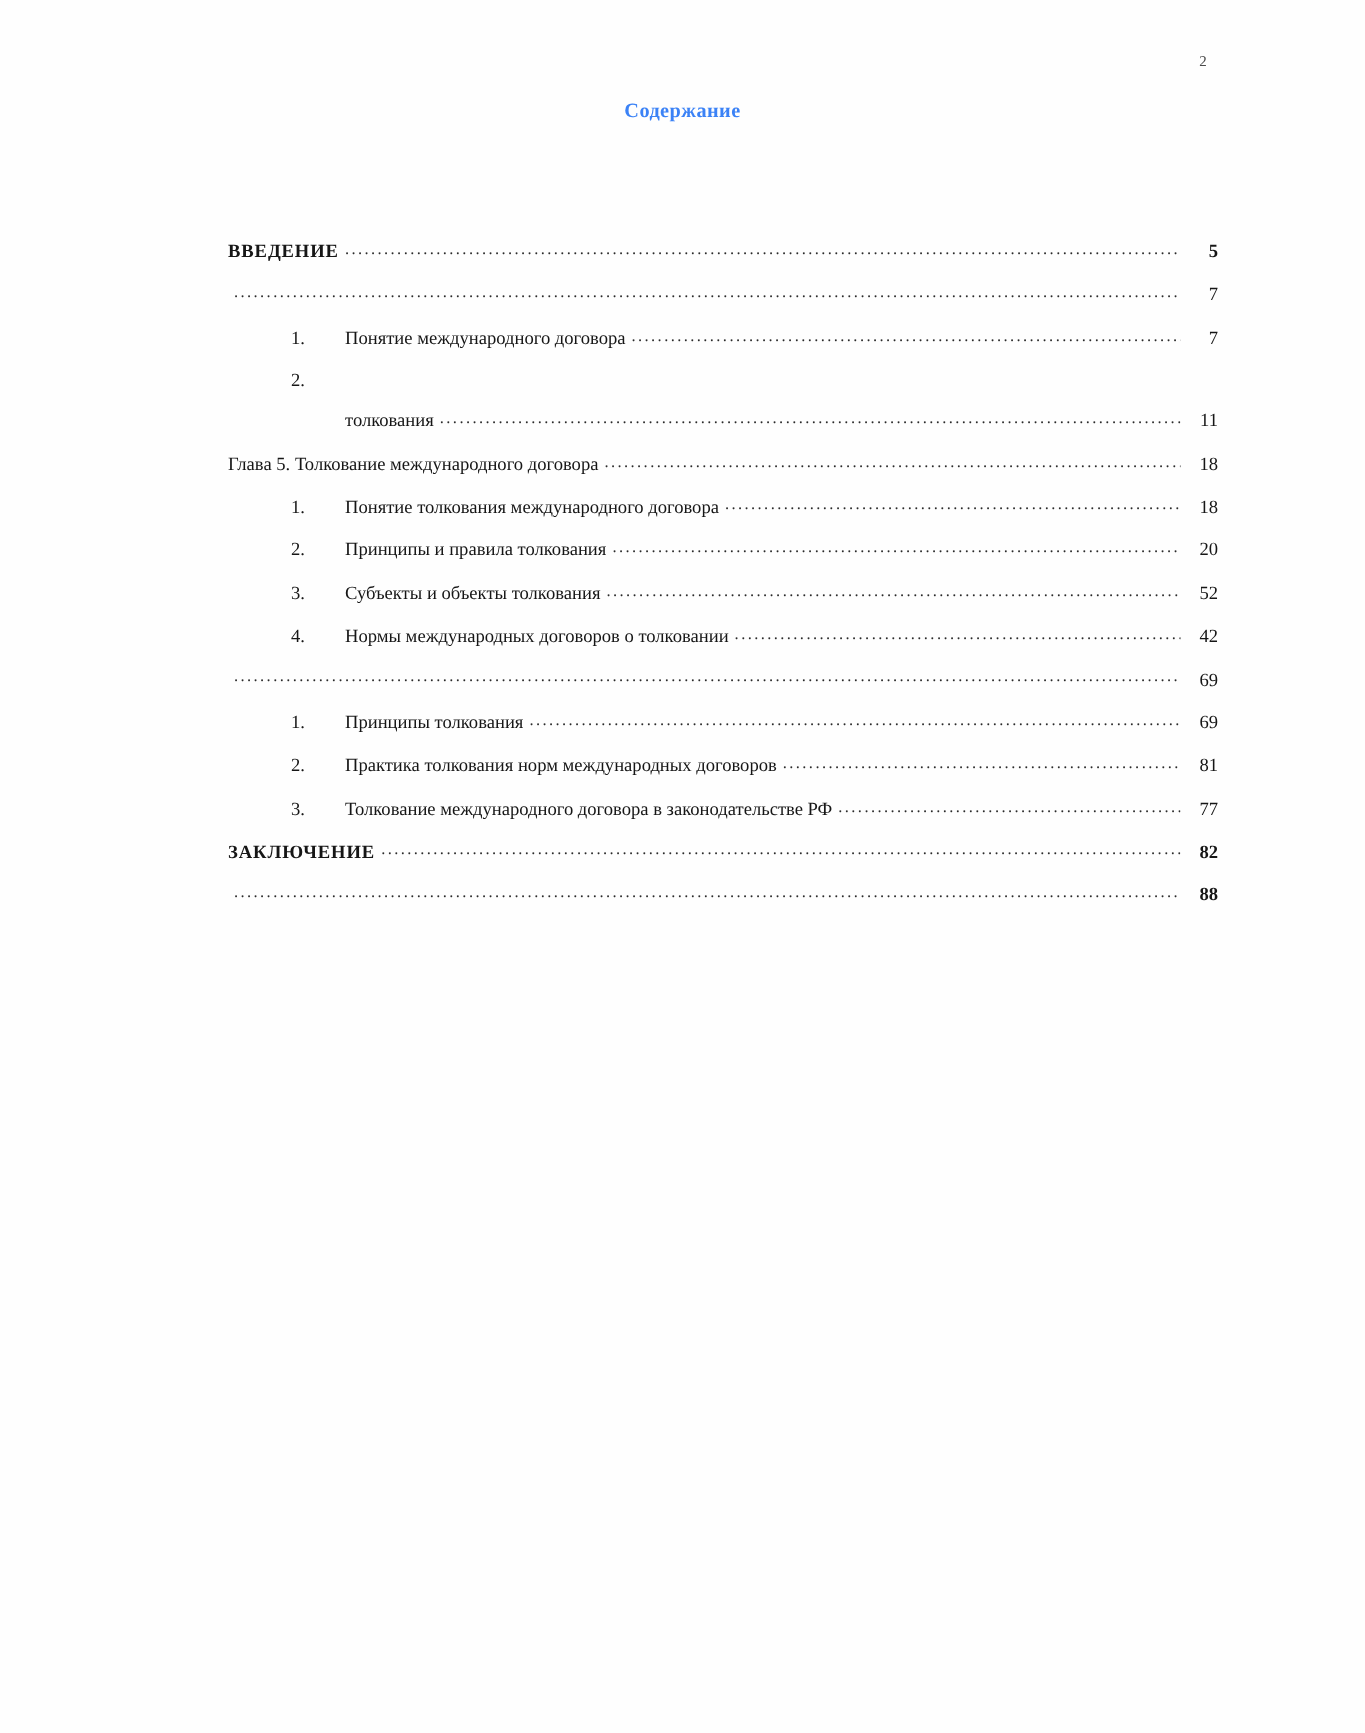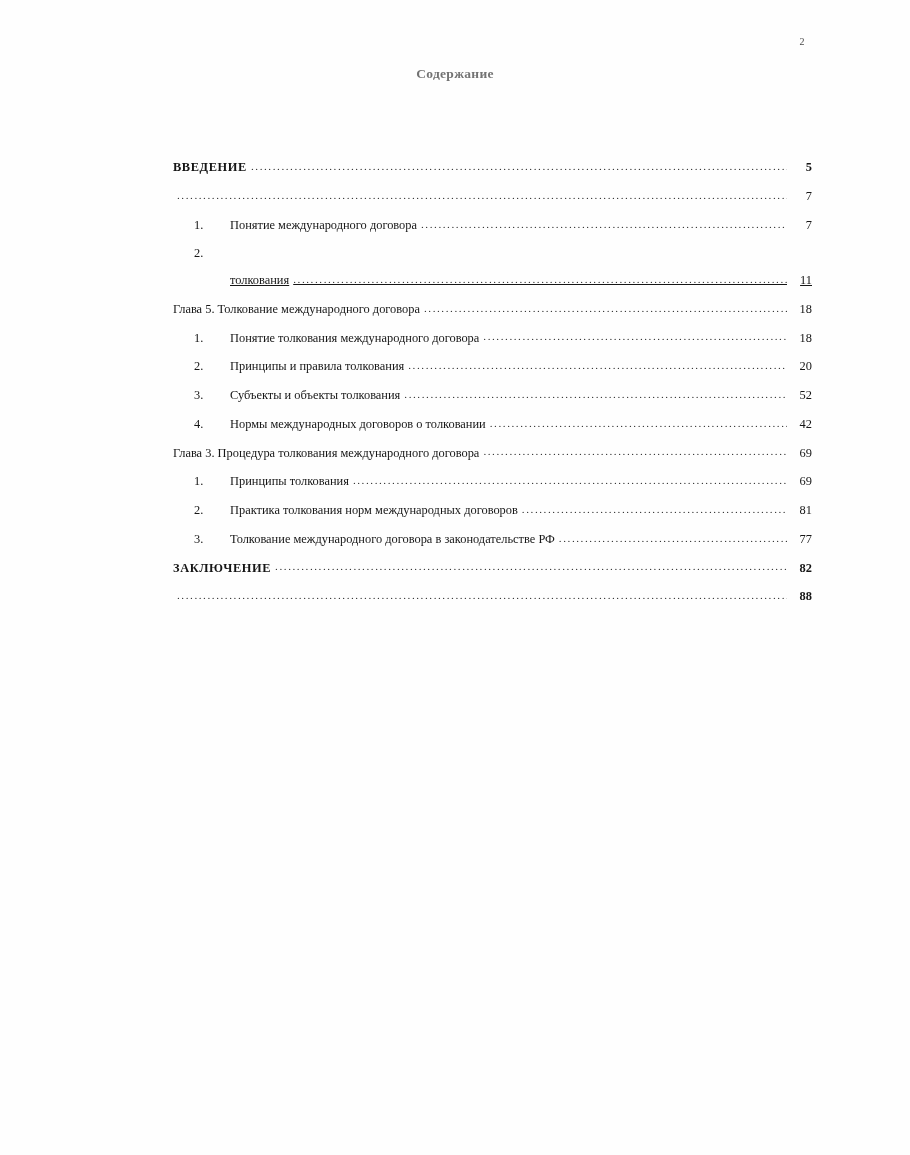--- a/index.html
+++ b/index.html
@@ -30,41 +30,40 @@
   }
   .doc-title {
     position: absolute;
     top: 66px;
     left: 0;
     right: 0;
     text-align: center;
     font-size: 13.5px;
     font-weight: bold;
     letter-spacing: 0.3px;
-    color: #737373;
+    color: #3b82f6;
     filter: blur(0.35px);
   }
   .toc {
     position: absolute;
     top: 160px;
     left: 152px;
     width: 660px;
   }
   .toc-row {
     display: flex;
     align-items: flex-end;
     font-size: 12.4px;
     line-height: 1.25;
     margin-bottom: 13px;
     color: #161616;
     filter: blur(0.35px);
   }
   .toc-row.level1 {
     padding-left: 0;
-    margin-left: 21px;
   }
   .toc-row.level2 {
     padding-left: 42px;
   }
   .toc-row.bold .label,
   .toc-row.bold .num,
   .toc-row.bold .idx {
     font-weight: bold;
   }
   .toc-row.caps .label {
@@ -101,21 +100,20 @@
   }
   .toc-row.two-line .first-line {
     display: flex;
     align-items: flex-end;
   }
   .toc-row.two-line .second-line {
     display: flex;
     align-items: flex-end;
     padding-left: 36px;
     margin-top: 11px;
-    text-decoration: underline;
   }
 </style>
 </head>
 <body>
 
 <div class="page">
   <div class="page-number">2</div>
   <div class="doc-title">Содержание</div>
   <div class="toc">
       <div class="toc-row level1 bold caps">
@@ -166,21 +164,20 @@
         <span class="leader">..................................................................................................................................................................................</span>
         <span class="num">52</span>
       </div>
       <div class="toc-row level2">
         <span class="idx">4.</span>
         <span class="label">Нормы международных договоров о толковании</span>
         <span class="leader">..................................................................................................................................................................................</span>
         <span class="num">42</span>
       </div>
       <div class="toc-row level1">
-        <span class="label">Глава 3. Процедура толкования международного договора</span>
         <span class="leader">..................................................................................................................................................................................</span>
         <span class="num">69</span>
       </div>
       <div class="toc-row level2">
         <span class="idx">1.</span>
         <span class="label">Принципы толкования</span>
         <span class="leader">..................................................................................................................................................................................</span>
         <span class="num">69</span>
       </div>
       <div class="toc-row level2">

